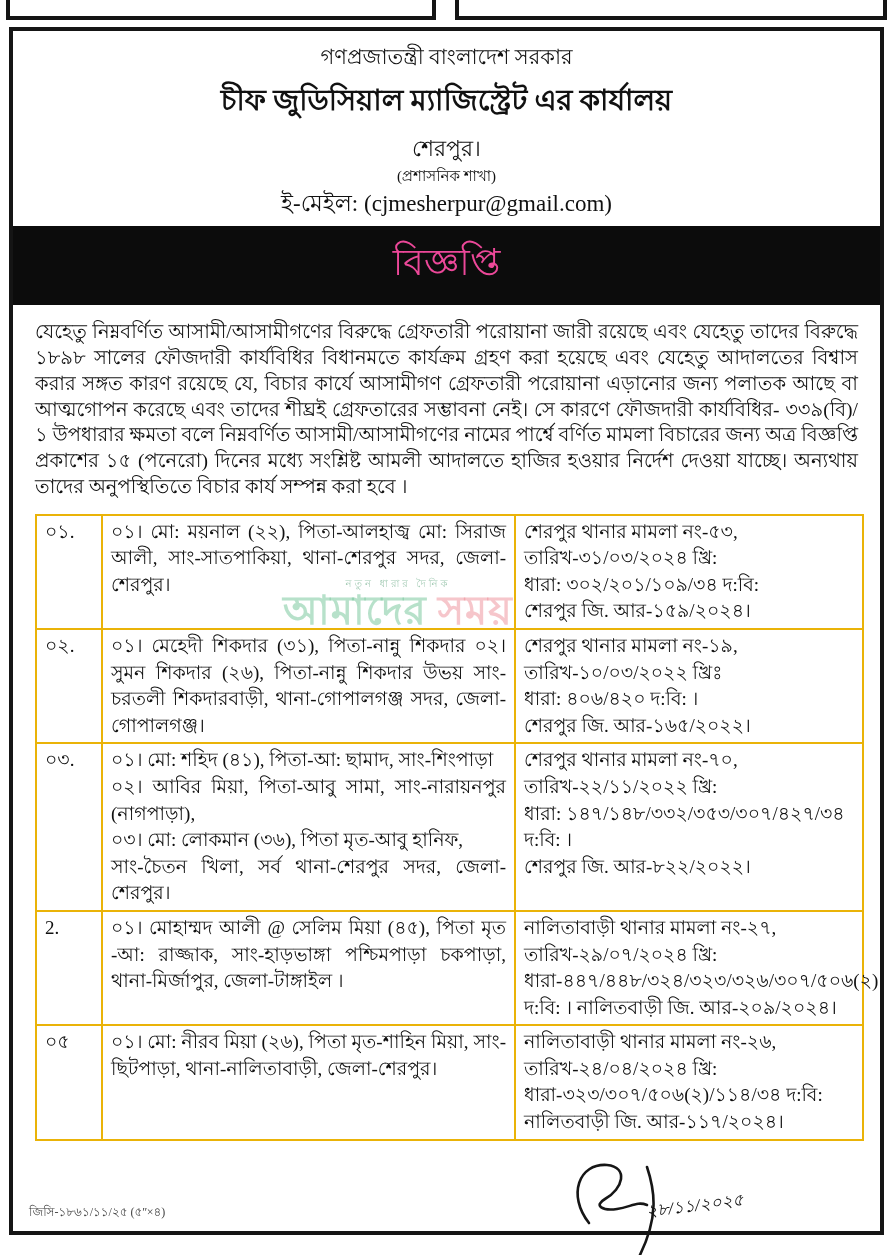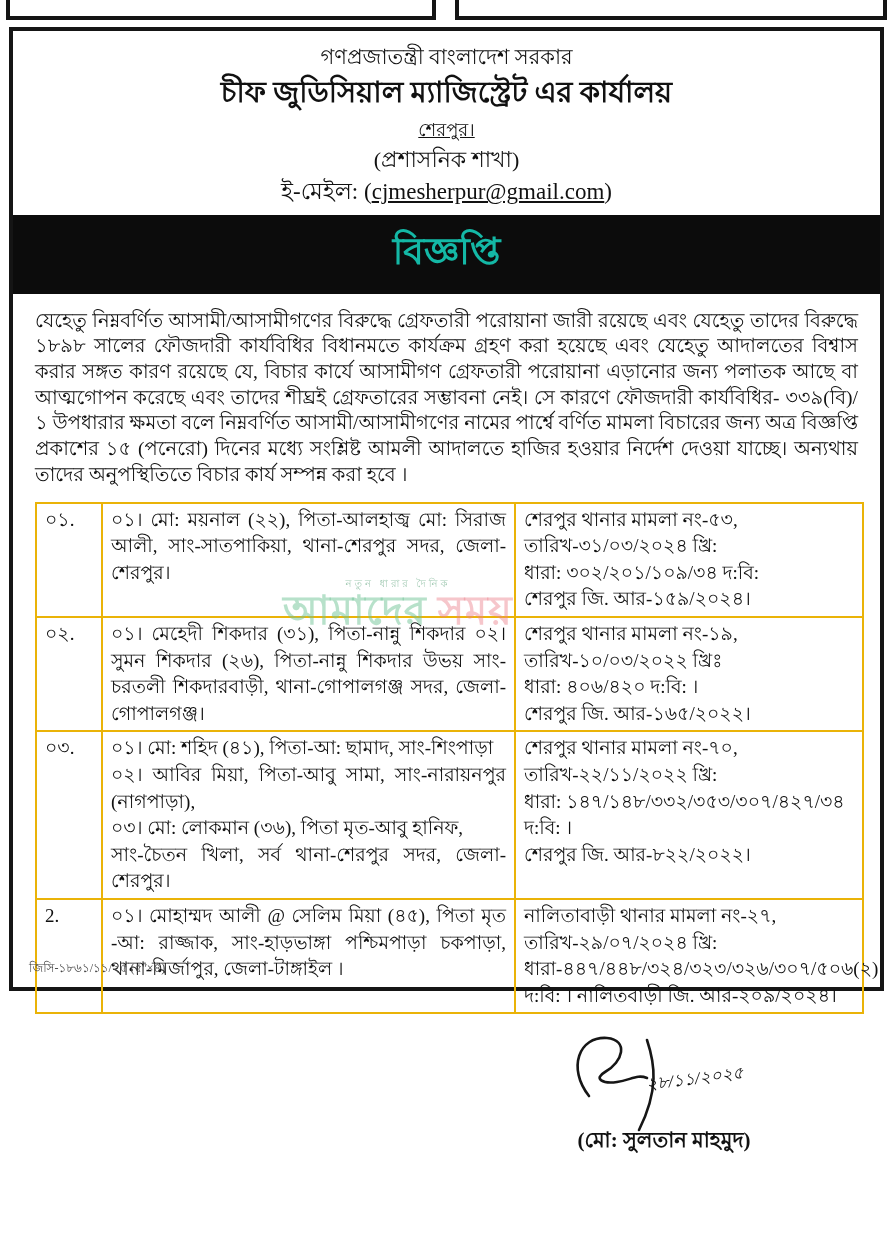--- a/index.html
+++ b/index.html
@@ -13,38 +13,38 @@
   }
   
   .top-fragments{display:flex;gap:19px;padding:0 6px;}
   .frag{height:16px;background:#fff;border:4px solid #151515;border-top:none;}
   .frag-left{width:422px;}
   .frag-right{flex:1;}
 
   
   .doc{
     margin:7px 9px 0 9px;
-    height:964px;
+    height:1208px;
     border:4px solid #151515;
     background:#fff;
     position:relative;
     box-sizing:border-box;
   }
   .header{text-align:center;padding-top:12px;line-height:1.35;}
   .h-govt{font-size:21px;}
-  .h-office{font-size:29px;font-weight:bold;margin-top:2px;font-family:Liberation Serif, serif;}
-  .h-district{font-size:18px;margin-top:6px;text-decoration:underline;}
-  .h-branch{font-size:22px;margin-top:2px;}
+  .h-office{font-size:29px;font-weight:bold;margin-top:10px;font-family:Liberation Serif, serif;}
+  .h-district{font-size:22px;margin-top:14px;}
+  .h-branch{font-size:15px;margin-top:2px;}
   .h-email{font-size:23px;margin-top:2px;}
-  .h-email .email-addr{text-decoration:underline;margin-top:44px;}
+  .h-email .email-addr{margin-top:44px;}
 
   .banner{
-    background:#0c0c0c;color:#14b8a6;
+    background:#0c0c0c;color:#ec4899;
     text-align:center;
-    font-size:37px;font-weight:bold;
+    font-size:37px;font-weight:normal;
     padding:7px 0 9px 0;
     margin-top:7px;
   }
 
   .notice-body{
     padding:14px 22px 6px 22px;
     font-size:19.5px;
     line-height:1.32;
     text-align:justify;
   }
@@ -152,20 +152,28 @@
 ধারা: ১৪৭/১৪৮/৩৩২/৩৫৩/৩০৭/৪২৭/৩৪ দ:বি: ।
 শেরপুর জি. আর-৮২২/২০২২।</td>
       </tr>
       <tr class="r4">
         <td class="serial">2.</td>
         <td class="accused">০১। মোহাম্মদ আলী @ সেলিম মিয়া (৪৫), পিতা মৃত -আ: রাজ্জাক, সাং-হাড়ভাঙ্গা পশ্চিমপাড়া চকপাড়া, থানা-মির্জাপুর, জেলা-টাঙ্গাইল ।</td>
         <td class="caseinfo">নালিতাবাড়ী থানার মামলা নং-২৭,
 তারিখ-২৯/০৭/২০২৪ খ্রি:
 ধারা-৪৪৭/৪৪৮/৩২৪/৩২৩/৩২৬/৩০৭/৫০৬(২) দ:বি: । নালিতবাড়ী জি. আর-২০৯/২০২৪।</td>
       </tr>
+      <tr class="r5">
+        <td class="serial">০৫</td>
+        <td class="accused">০১। মো: নীরব মিয়া (২৬), পিতা মৃত-শাহিন মিয়া, সাং-ছিটপাড়া, থানা-নালিতাবাড়ী, জেলা-শেরপুর।</td>
+        <td class="caseinfo">নালিতাবাড়ী থানার মামলা নং-২৬,
+তারিখ-২৪/০৪/২০২৪ খ্রি:
+ধারা-৩২৩/৩০৭/৫০৬(২)/১১৪/৩৪ দ:বি:
+নালিতবাড়ী জি. আর-১১৭/২০২৪।</td>
+      </tr>
     </tbody>
   </table>
 
   <div class="watermark">
     <div class="wm-tagline">নতুন ধারার দৈনিক</div>
     <div class="wm-main"><span class="wm-part1">আমাদের</span> <span class="wm-part2">সময়</span></div>
   </div>
 
   <div class="signature-block">
     <svg class="sig-svg" width="210" height="110" viewBox="0 0 210 110">

